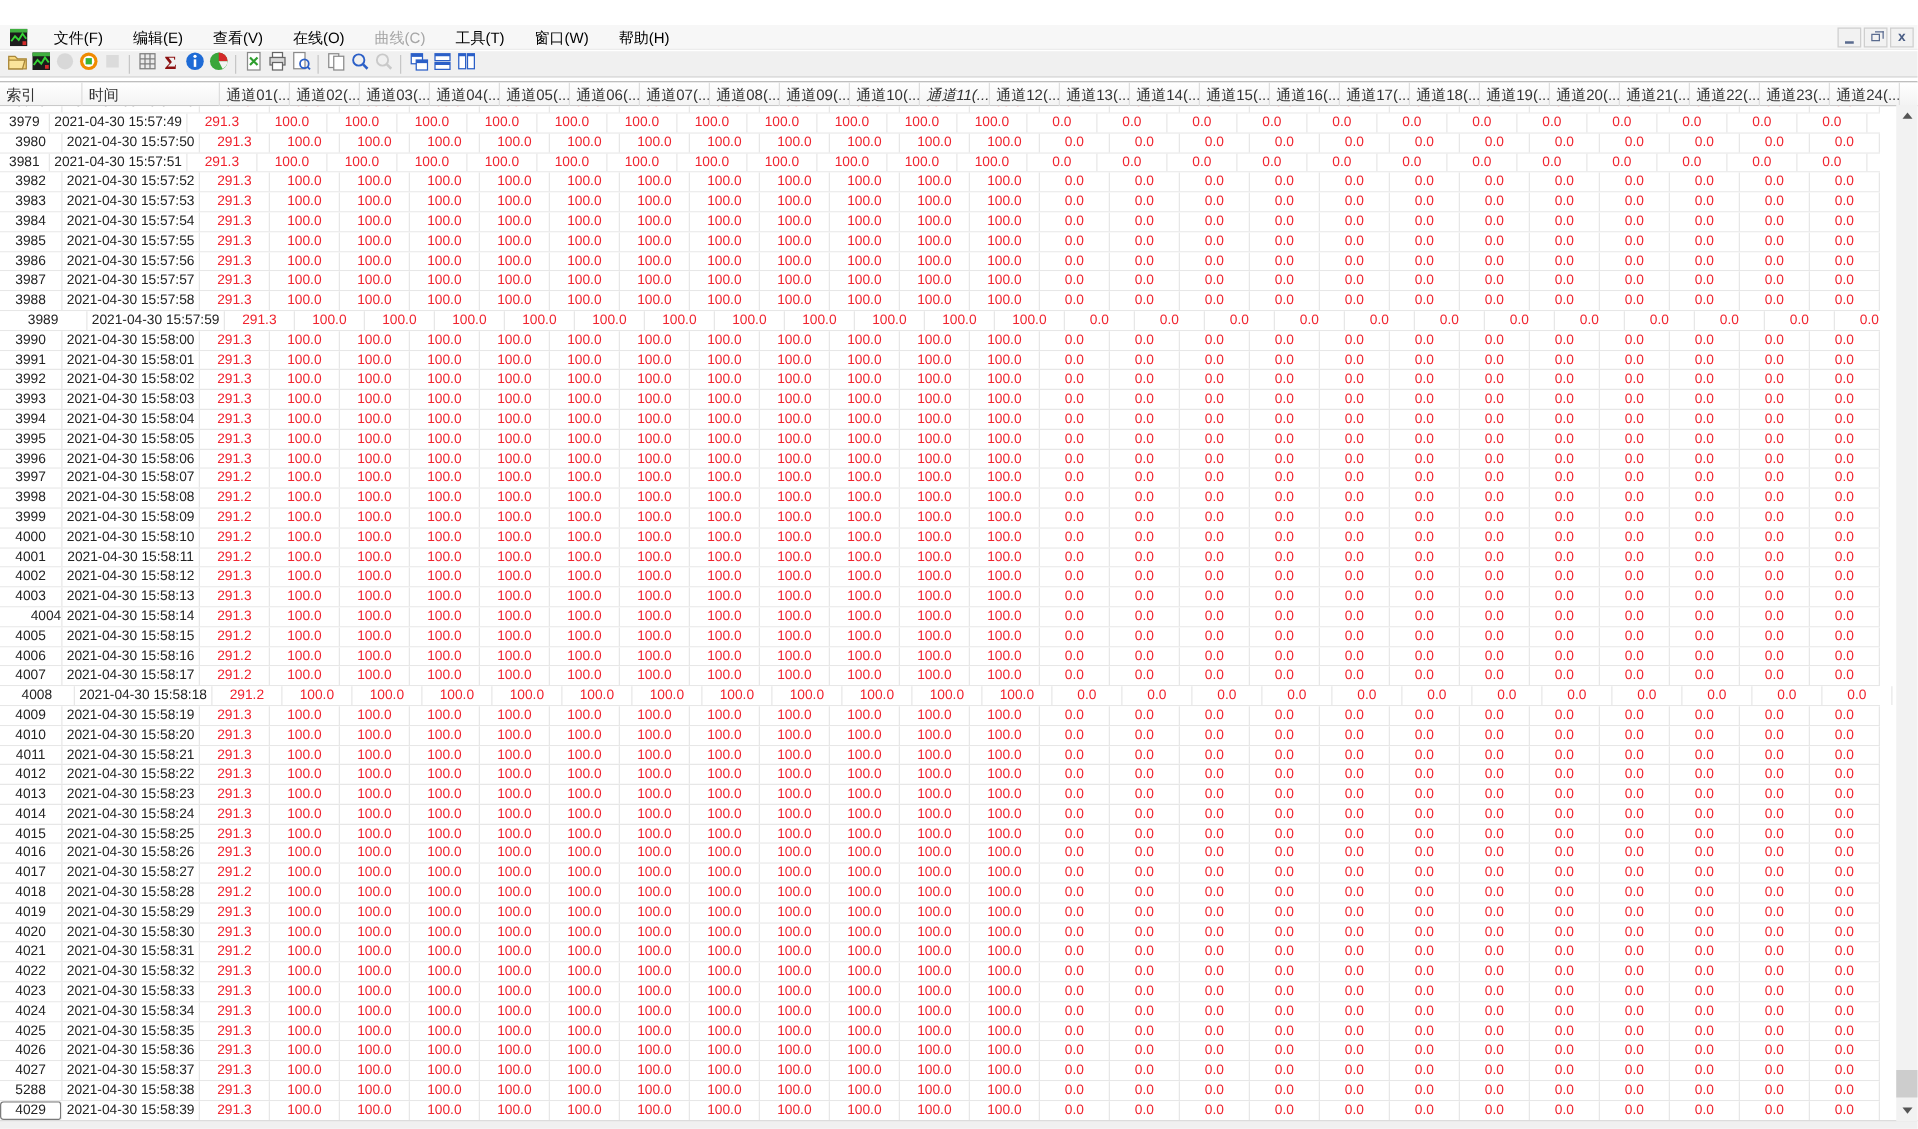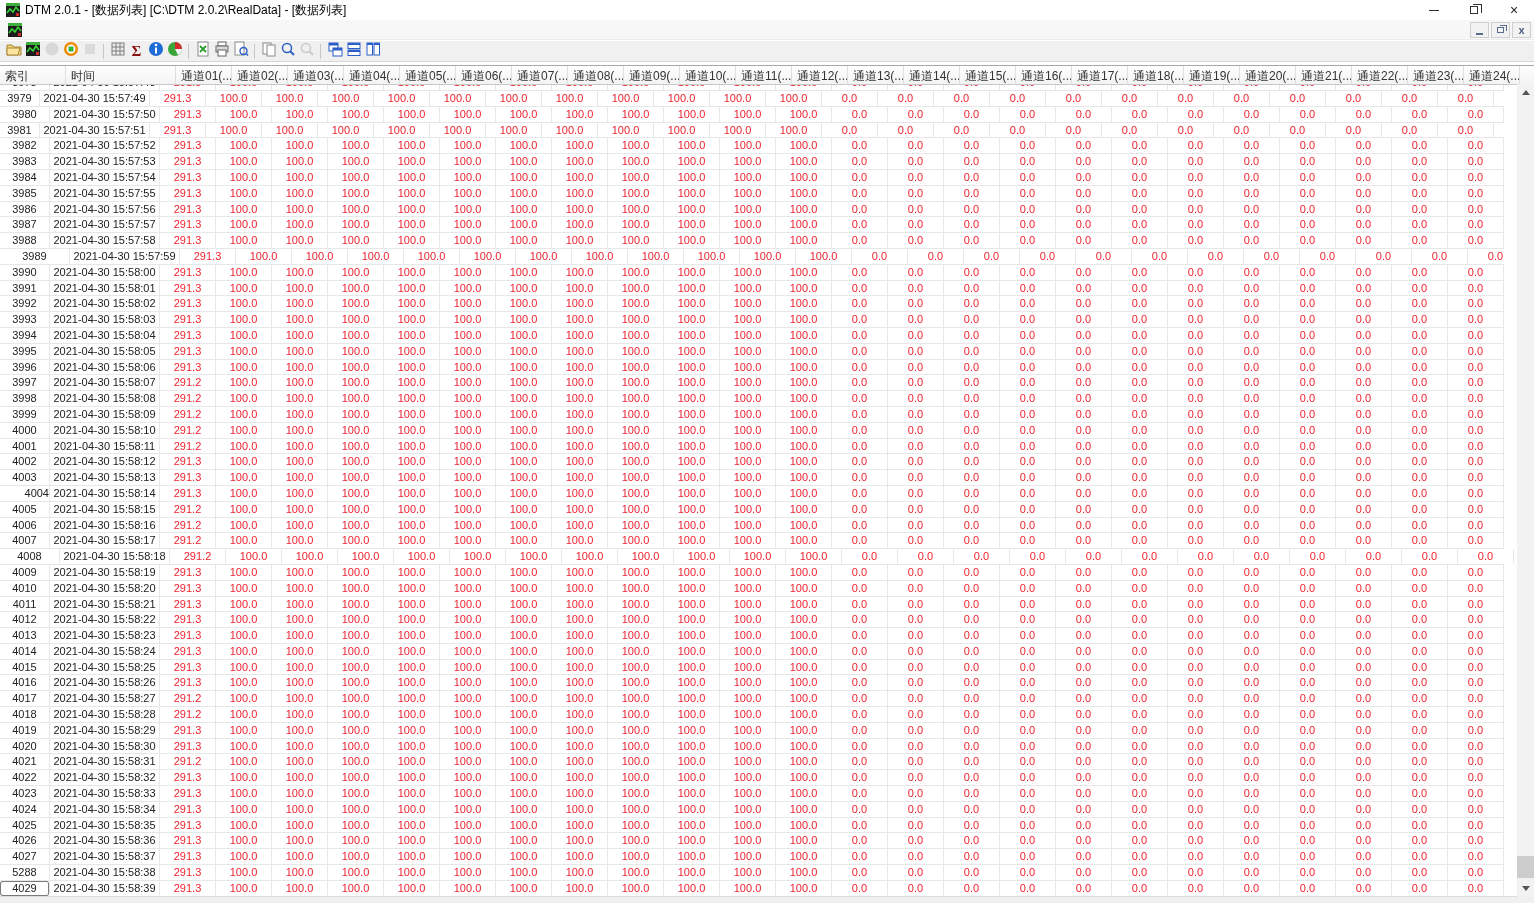--- a/index.html
+++ b/index.html
@@ -64,48 +64,38 @@
   .varrow { position:absolute; left:0; width:17px; height:17px; display:flex; align-items:center; justify-content:center; }
   .tri-up { width:0; height:0; border-left:4px solid transparent; border-right:4px solid transparent; border-bottom:5px solid #555; }
   .tri-down { width:0; height:0; border-left:4px solid transparent; border-right:4px solid transparent; border-top:5px solid #555; }
   #vthumb { position:absolute; left:0; top:772px; width:17px; height:22px; background:#cdcdcd; }
 </style>
 </head>
 <body>
 
 <div id="window">
 
-  <div id="titlebar">
-    <svg id="app-icon" viewBox="0 0 14 14">
-      <rect x="0" y="0" width="14" height="14" fill="#1c1c1c"></rect>
-      <rect x="0" y="0" width="14" height="3" fill="#3fae3f"></rect>
-      <polyline points="1,10 4,6 7,9 10,4 13,8" fill="none" stroke="#36d436" stroke-width="1.5"></polyline>
-      <rect x="10" y="10" width="3" height="3" fill="#d42a2a"></rect>
-    </svg>
-    <span id="title-text">DTM 2.0.1 - [数据列表] [C:\DTM 2.0.2\RealData] - [数据列表]</span>
-    <div id="win-controls">
-      <div class="wbtn">
-          <div class="glyph-min"></div>
-        </div>
-      <div class="wbtn">
-          <div class="glyph-restore"></div>
-        </div>
-      <div class="wbtn">
-          <span class="glyph-close">×</span>
-        </div>
-    </div>
-  </div>
 
   <div id="menubar">
     <svg id="mdi-icon" viewBox="0 0 14 14">
       <rect x="0" y="0" width="14" height="14" fill="#1c1c1c"></rect>
       <rect x="0" y="0" width="14" height="3" fill="#3fae3f"></rect>
       <polyline points="1,10 4,6 7,9 10,4 13,8" fill="none" stroke="#36d436" stroke-width="1.5"></polyline>
       <rect x="10" y="10" width="3" height="3" fill="#d42a2a"></rect>
     </svg>
+    <div id="menu-items" style="display: flex;">
+        <div class="menu-item">文件(F)</div>
+        <div class="menu-item">编辑(E)</div>
+        <div class="menu-item">查看(V)</div>
+        <div class="menu-item">在线(O)</div>
+        <div class="menu-item disabled">曲线(C)</div>
+        <div class="menu-item">工具(T)</div>
+        <div class="menu-item">窗口(W)</div>
+        <div class="menu-item">帮助(H)</div>
+      </div>
     <div id="mdi-controls">
       <div class="mdibtn">
           <div class="mglyph-min"></div>
         </div>
       <div class="mdibtn">
           <div class="mglyph-restore"></div>
         </div>
       <div class="mdibtn">
           <span class="mglyph-close">x</span>
         </div>
@@ -242,21 +232,21 @@
         <div class="hcell" style="width: 56px;">通道01(...</div>
         <div class="hcell" style="width: 56px;">通道02(...</div>
         <div class="hcell" style="width: 56px;">通道03(...</div>
         <div class="hcell" style="width: 56px;">通道04(...</div>
         <div class="hcell" style="width: 56px;">通道05(...</div>
         <div class="hcell" style="width: 56px;">通道06(...</div>
         <div class="hcell" style="width: 56px;">通道07(...</div>
         <div class="hcell" style="width: 56px;">通道08(...</div>
         <div class="hcell" style="width: 56px;">通道09(...</div>
         <div class="hcell" style="width: 56px;">通道10(...</div>
-        <div class="hcell" style="width: 56px;">通道11(...</div>
+        <div class="hcell" style="width: 56px; font-style: italic;">通道11(...</div>
         <div class="hcell" style="width: 56px;">通道12(...</div>
         <div class="hcell" style="width: 56px;">通道13(...</div>
         <div class="hcell" style="width: 56px;">通道14(...</div>
         <div class="hcell" style="width: 56px;">通道15(...</div>
         <div class="hcell" style="width: 56px;">通道16(...</div>
         <div class="hcell" style="width: 56px;">通道17(...</div>
         <div class="hcell" style="width: 56px;">通道18(...</div>
         <div class="hcell" style="width: 56px;">通道19(...</div>
         <div class="hcell" style="width: 56px;">通道20(...</div>
         <div class="hcell" style="width: 56px;">通道21(...</div>

